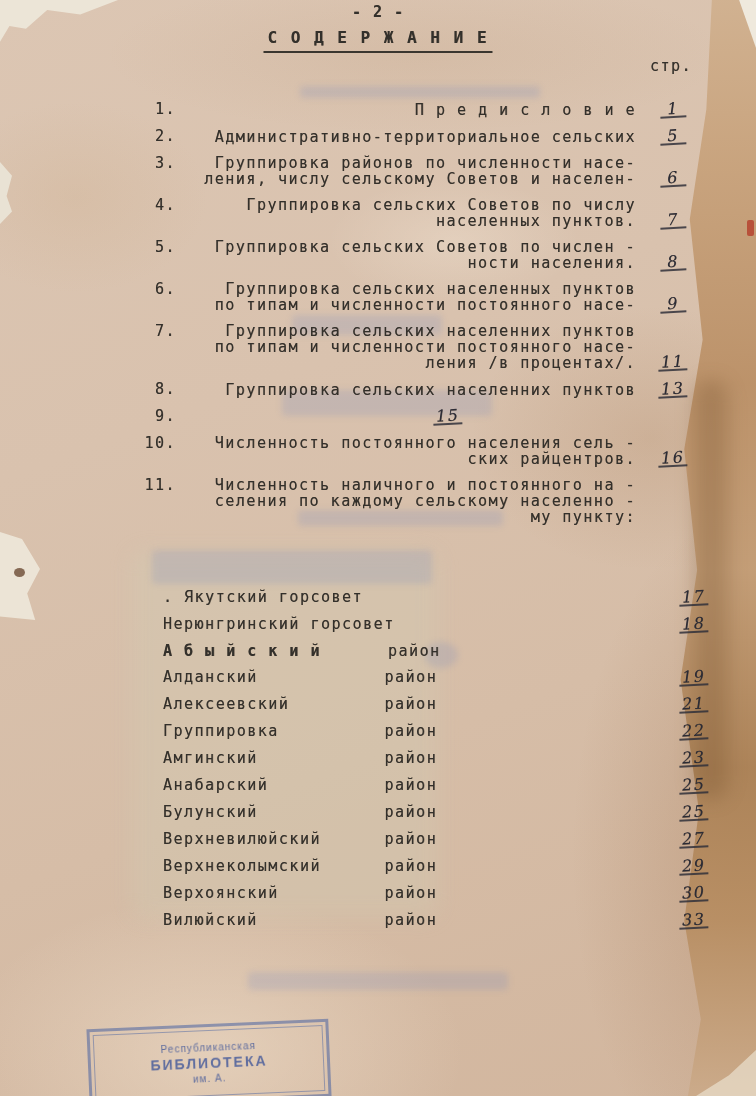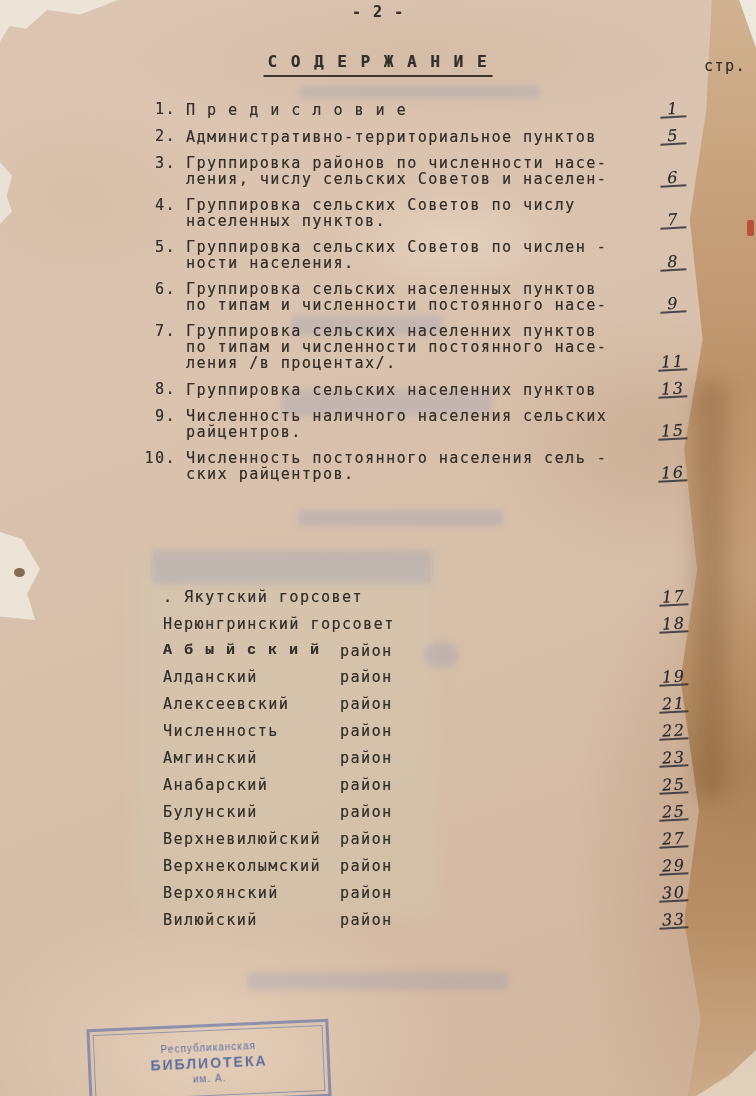--- a/index.html
+++ b/index.html
@@ -52,41 +52,41 @@
   .b4 { left:298px; top:510px; width:205px; height:16px; }
   .b5 { left:152px; top:550px; width:280px; height:34px; }
   .b6 { left:248px; top:972px; width:260px; height:18px; }
   .b7 { left:424px; top:642px; width:34px; height:26px; border-radius:50%; }
 
   .content { position:absolute; inset:0; z-index:10; }
   .typed { text-shadow:0.3px 0.3px 0.4px rgba(60,50,40,.55); }
   .pnum { position:absolute; top:3px; left:352px; font-size:15px; font-weight:bold; }
   .title { position:absolute; top:28px; left:50%; transform:translateX(-50%);
     font-size:16px; font-weight:bold; letter-spacing:2px; white-space:nowrap;
-    border-bottom:2px solid #3a362f; padding:0 4px 4px;margin-top:24px; }
-  .str-label { position:absolute; top:57px; left:704px; font-size:15px; }
+    border-bottom:2px solid #3a362f; padding:0 4px 4px; }
+  .str-label { position:absolute; top:57px; left:650px; font-size:15px; }
 
   .toc { position:absolute; top:101px; left:140px; width:570px; }
   .toc-item { display:flex; align-items:flex-end; margin-bottom:10px; line-height:16px; font-size:15px; }
   .toc-num { width:36px; text-align:right; margin-right:10px; align-self:flex-start; }
-  .toc-lines { width:450px; }
+  .toc-lines { width:450px;text-align:right; }
   .toc-line { white-space:nowrap; }
   .toc-page { flex:1; text-align:center; }
 
   .hand { font-family:"DejaVu Serif", serif; font-style:italic; font-size:16px; line-height:15px;
     color:#2c2c36; border-bottom:2px solid rgba(48,48,58,.85); min-width:26px;
     display:inline-block; text-align:center; transform:rotate(-3deg); padding:0 3px; }
   .hand:empty { display:none; }
 
   .settlements { position:absolute; top:589px; left:163px; width:545px; }
   .s-row { display:flex; margin-bottom:10px; line-height:16px; font-size:15px; }
   .s-name { width:177px; white-space:nowrap; }
-  .s-suffix { width:300px; }
+  .s-suffix { width:300px;margin-left:48px; }
   .s-page { flex:1; text-align:center; }
-  .s-row.spaced .s-name { font-weight:bold;font-family:Liberation Mono, monospace; }
+  .s-row.spaced .s-name { font-weight:bold; }
 
   .stamp { position:absolute; left:88px; top:1024px; width:242px; height:78px; z-index:11;
     border:3px solid rgba(58,88,160,.5); transform:rotate(-2.5deg); padding:3px;
     filter:blur(.4px); }
   .stamp-inner { width:100%; height:100%; border:1px solid rgba(58,88,160,.45);
     display:flex; flex-direction:column; justify-content:center; align-items:center;
     color:rgba(45,72,150,.72); font-family:"Liberation Sans", sans-serif; text-align:center; }
   .stamp-l1 { font-size:10px; letter-spacing:1px; }
   .stamp-l2 { font-size:14px; font-weight:bold; letter-spacing:2px; margin:2px 0; }
   .stamp-l3 { font-size:10px; letter-spacing:1px; }
@@ -127,30 +127,30 @@
         <div class="toc-num">1.</div>
         <div class="toc-lines">
           <div class="toc-line">П р е д и с л о в и е</div>
         </div>
         <div class="toc-page"><span class="hand">1</span></div>
       </div>
 
       <div class="toc-item typed">
         <div class="toc-num">2.</div>
         <div class="toc-lines">
-          <div class="toc-line">Административно-территориальное пунктов</div>
+          <div class="toc-line">Административно-территориальное сельских</div>
         </div>
         <div class="toc-page"><span class="hand">5</span></div>
       </div>
 
       <div class="toc-item typed">
         <div class="toc-num">3.</div>
         <div class="toc-lines">
           <div class="toc-line">Группировка районов по численности насе-</div>
-          <div class="toc-line">ления, числу сельских Советов и населен-</div>
+          <div class="toc-line">ления, числу сельскому Советов и населен-</div>
         </div>
         <div class="toc-page"><span class="hand">6</span></div>
       </div>
 
       <div class="toc-item typed">
         <div class="toc-num">4.</div>
         <div class="toc-lines">
           <div class="toc-line">Группировка сельских Советов по числу</div>
           <div class="toc-line">населенных пунктов.</div>
         </div>
@@ -188,36 +188,41 @@
       <div class="toc-item typed">
         <div class="toc-num">8.</div>
         <div class="toc-lines">
           <div class="toc-line">Группировка сельских населенних пунктов</div>
         </div>
         <div class="toc-page"><span class="hand">13</span></div>
       </div>
 
       <div class="toc-item typed">
         <div class="toc-num">9.</div>
-        <div class="toc-lines">
-          <div class="toc-line">Численность наличного населения сельских</div>
-          <div class="toc-line">райцентров.</div>
-        </div>
         <div class="toc-page"><span class="hand">15</span></div>
       </div>
 
       <div class="toc-item typed">
         <div class="toc-num">10.</div>
         <div class="toc-lines">
           <div class="toc-line">Численность постоянного населения сель -</div>
           <div class="toc-line">ских райцентров.</div>
         </div>
         <div class="toc-page"><span class="hand">16</span></div>
       </div>
 
+      <div class="toc-item typed">
+        <div class="toc-num">11.</div>
+        <div class="toc-lines">
+          <div class="toc-line">Численность наличного и постоянного на -</div>
+          <div class="toc-line">селения по каждому сельскому населенно -</div>
+          <div class="toc-line">му пункту:</div>
+        </div>
+        <div class="toc-page"></div>
+      </div>
 
     </div>
 
     <div class="settlements">
 
       <div class="s-row typed">
         <div class="s-name">. Якутский горсовет</div>
         <div class="s-suffix"></div>
         <div class="s-page"><span class="hand">17</span></div>
       </div>
@@ -240,21 +245,21 @@
         <div class="s-page"><span class="hand">19</span></div>
       </div>
 
       <div class="s-row typed">
         <div class="s-name">Алексеевский</div>
         <div class="s-suffix">район</div>
         <div class="s-page"><span class="hand">21</span></div>
       </div>
 
       <div class="s-row typed">
-        <div class="s-name">Численность</div>
+        <div class="s-name">Группировка</div>
         <div class="s-suffix">район</div>
         <div class="s-page"><span class="hand">22</span></div>
       </div>
 
       <div class="s-row typed">
         <div class="s-name">Амгинский</div>
         <div class="s-suffix">район</div>
         <div class="s-page"><span class="hand">23</span></div>
       </div>
 

